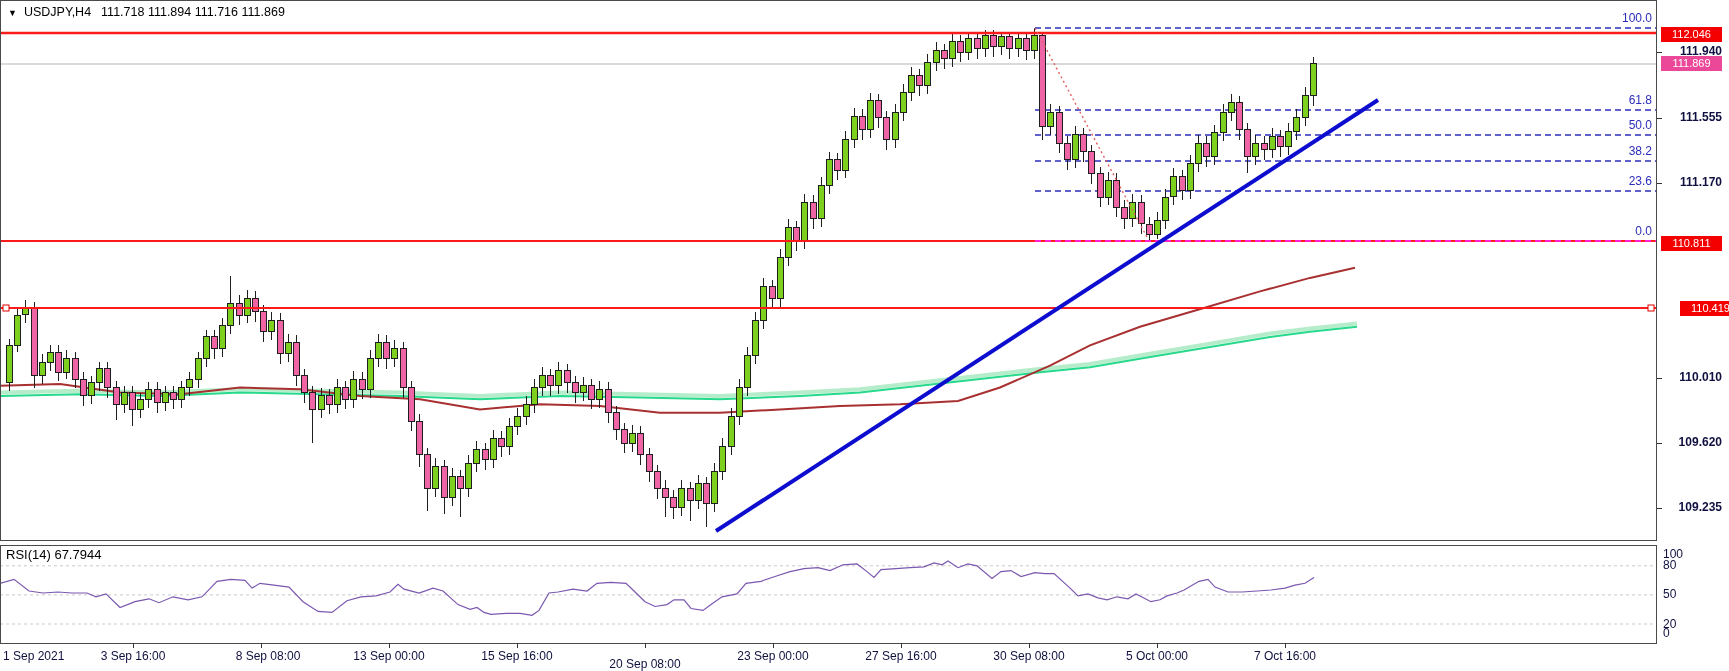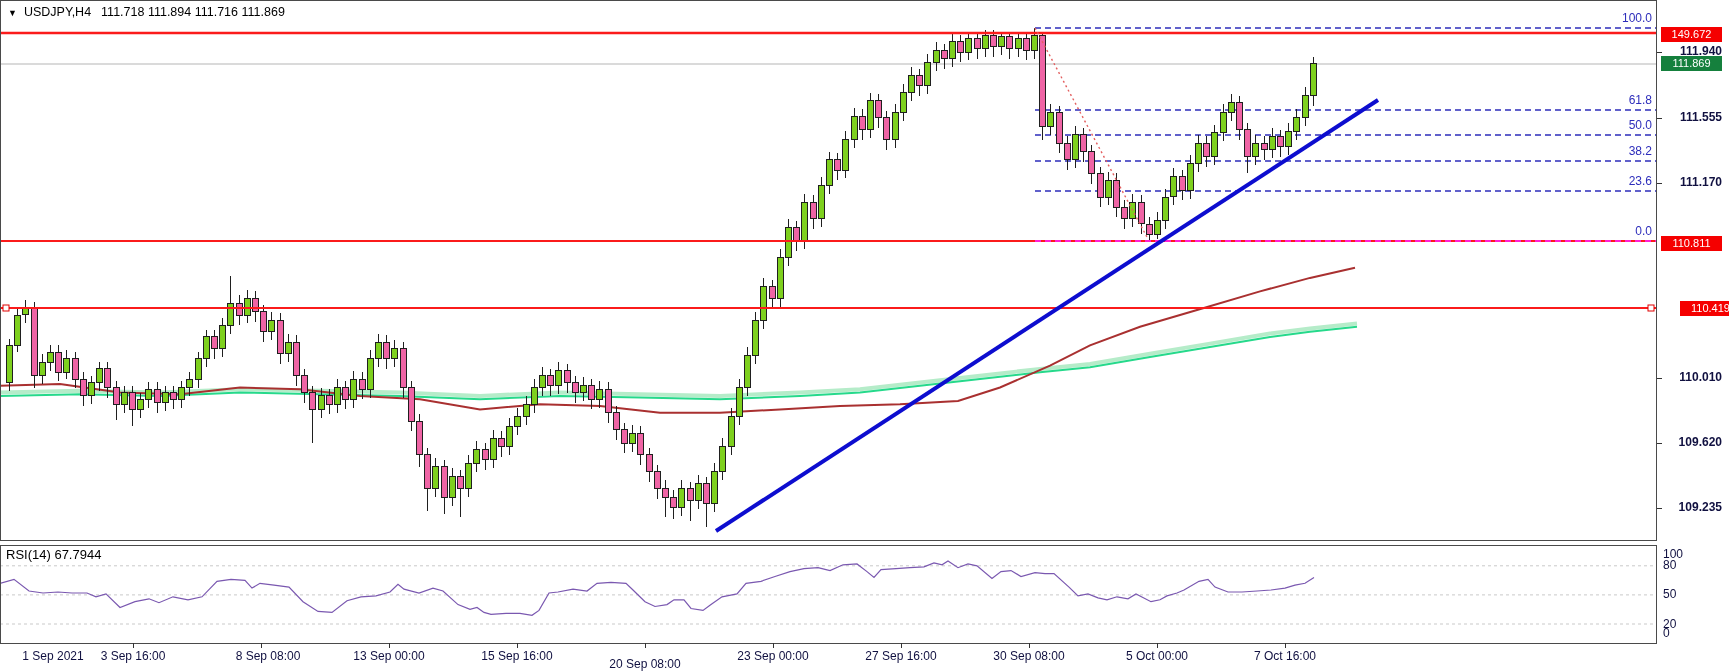--- a/index.html
+++ b/index.html
@@ -10,21 +10,21 @@
   .chart-header{position:absolute;left:8px;top:5px;font-size:12.5px;color:#000;white-space:nowrap;z-index:5;}
   .chart-header .tri{font-size:9px;margin-right:7px;color:#000;}
   .chart-header .sym{margin-right:10px;}
   .rsi-label{position:absolute;left:6px;top:2px;font-size:13px;color:#000;z-index:5;}
   .price-axis{position:absolute;top:0;left:1657px;width:72px;height:671px;}
   .ptick-label{position:absolute;right:7px;font-size:12px;color:#101040;white-space:nowrap;font-weight:bold;}
   .ptick-dash{position:absolute;left:0;width:5px;height:1px;background:#333;}
   .pbox{position:absolute;left:4px;width:61px;height:15px;line-height:15px;text-align:center;
         font-size:11px;color:#fff;white-space:nowrap;}
   .pbox.red{background:#f50000;}
-  .pbox.black{background:#15803d;}
+  .pbox.black{background:#ec4899;}
   .rsi-scale-label{position:absolute;left:6px;font-size:12px;color:#101040;}
   .time-axis{position:absolute;left:0;top:643px;width:1657px;height:28px;}
   .dtick{position:absolute;top:0;width:1px;height:5px;background:#333;}
   .dlabel{position:absolute;top:6px;width:100px;font-size:12px;color:#101040;text-align:center;white-space:nowrap;}
   .dlabel.first{text-align:left;}
 </style>
 </head>
 <body>
 
 <div class="terminal">
@@ -409,33 +409,33 @@
       <div class="ptick-dash" style="top: 118px;"></div>
       <div class="ptick-label" style="top: 110px;">111.555</div>
       <div class="ptick-dash" style="top: 183px;"></div>
       <div class="ptick-label" style="top: 175px; text-align: center;">111.170</div>
       <div class="ptick-dash" style="top: 378px;"></div>
       <div class="ptick-label" style="top: 370px;">110.010</div>
       <div class="ptick-dash" style="top: 443px;"></div>
       <div class="ptick-label" style="top: 435px;">109.620</div>
       <div class="ptick-dash" style="top: 508px;"></div>
       <div class="ptick-label" style="top: 500px;">109.235</div>
-      <div class="pbox red" style="top: 26.5px;">149.672</div>
+      <div class="pbox red" style="top: 26.5px;">112.046</div>
       <div class="pbox black" style="top: 55.5px;">111.869</div>
       <div class="pbox red" style="top: 235.5px;">110.811</div>
       <div class="pbox red" style="top: 300.5px; margin-left: 19px;">110.419</div>
       <div class="rsi-scale-label" style="top: 547px;">100</div>
       <div class="rsi-scale-label" style="top: 558px;">80</div>
       <div class="rsi-scale-label" style="top: 587px;">50</div>
       <div class="rsi-scale-label" style="top: 617px;">20</div>
       <div class="rsi-scale-label" style="top: 626px;">0</div>
     </div>
 
   <div class="time-axis" id="time-axis">
-      <div class="dlabel first" style="left: 3px; text-align: center;">1 Sep 2021</div>
+      <div class="dlabel first" style="left: 3px;">1 Sep 2021</div>
       <div class="dtick" style="left: 133px;"></div>
       <div class="dlabel" style="left: 83px;">3 Sep 16:00</div>
       <div class="dtick" style="left: 261px;"></div>
       <div class="dlabel" style="left: 218px;">8 Sep 08:00</div>
       <div class="dtick" style="left: 389px;"></div>
       <div class="dlabel" style="left: 339px;">13 Sep 00:00</div>
       <div class="dtick" style="left: 517px;"></div>
       <div class="dlabel" style="left: 467px;">15 Sep 16:00</div>
       <div class="dtick" style="left: 645px;"></div>
       <div class="dlabel" style="left: 595px; margin-top: 8px;">20 Sep 08:00</div>

